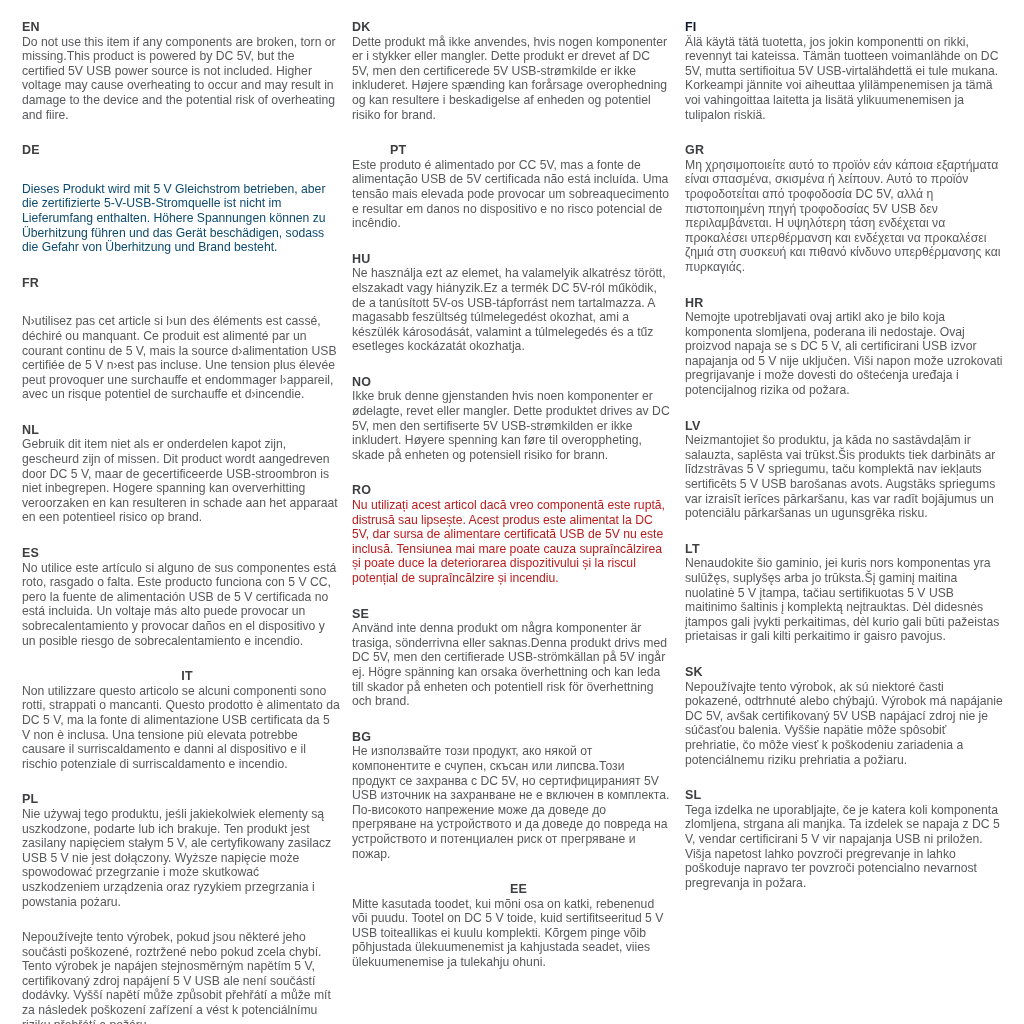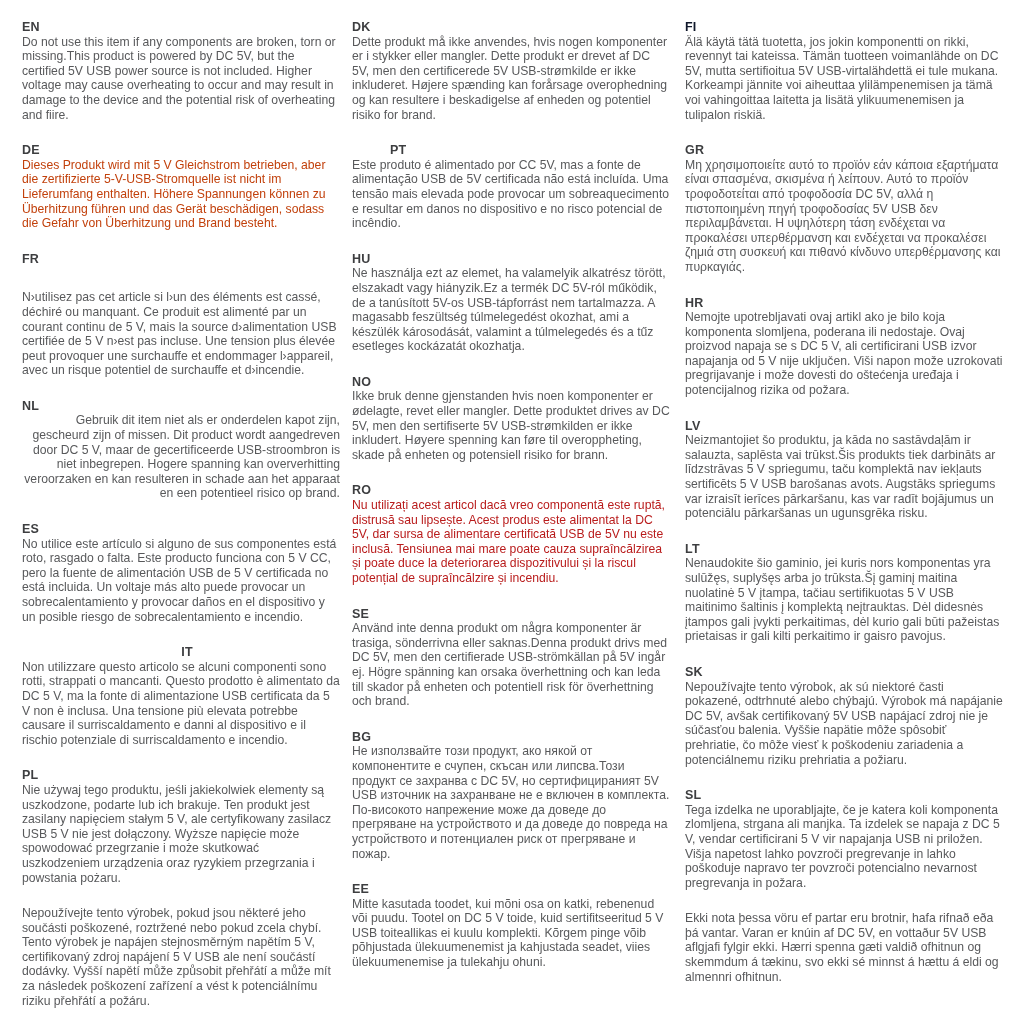--- a/index.html
+++ b/index.html
@@ -43,31 +43,31 @@
 
 <div class="page">
   <div class="col">
   <section class="lang-section">
     <h2 class="lang-code" style="color: rgb(61, 62, 64);">EN</h2>
     <p class="lang-text" style="color: rgb(88, 89, 91);">Do not use this item if any components are broken, torn or missing.This product is powered by DC 5V, but the certified 5V USB power source is not included. Higher voltage may cause overheating to occur and may result in damage to the device and the potential risk of overheating and fiire.</p>
   </section>
 
   <section class="lang-section">
     <h2 class="lang-code" style="color: rgb(61, 62, 64);">DE</h2>
-    <p class="lang-text" style="color: #c2410c;">Dieses Produkt wird mit 5 V Gleichstrom betrieben, aber die zertifizierte 5-V-USB-Stromquelle ist nicht im Lieferumfang enthalten. Höhere Spannungen können zu Überhitzung führen und das Gerät beschädigen, sodass die Gefahr von Überhitzung und Brand besteht.</p>
+    <p class="lang-text" style="color: #0c4a6e; margin-top: 24px;">Dieses Produkt wird mit 5 V Gleichstrom betrieben, aber die zertifizierte 5-V-USB-Stromquelle ist nicht im Lieferumfang enthalten. Höhere Spannungen können zu Überhitzung führen und das Gerät beschädigen, sodass die Gefahr von Überhitzung und Brand besteht.</p>
   </section>
 
   <section class="lang-section">
     <h2 class="lang-code" style="color: rgb(61, 62, 64);">FR</h2>
     <p class="lang-text" style="color: rgb(88, 89, 91); margin-top: 24px;">N›utilisez pas cet article si l›un des éléments est cassé, déchiré ou manquant. Ce produit est alimenté par un courant continu de 5 V, mais la source d›alimentation USB certifiée de 5 V n›est pas incluse. Une tension plus élevée peut provoquer une surchauffe et endommager l›appareil, avec un risque potentiel de surchauffe et d›incendie.</p>
   </section>
 
   <section class="lang-section">
     <h2 class="lang-code" style="color: rgb(61, 62, 64);">NL</h2>
-    <p class="lang-text" style="color: rgb(88, 89, 91); text-align: right;">Gebruik dit item niet als er onderdelen kapot zijn, gescheurd zijn of missen. Dit product wordt aangedreven door DC 5 V, maar de gecertificeerde USB-stroombron is niet inbegrepen. Hogere spanning kan oververhitting veroorzaken en kan resulteren in schade aan het apparaat en een potentieel risico op brand.</p>
+    <p class="lang-text" style="color: rgb(88, 89, 91);">Gebruik dit item niet als er onderdelen kapot zijn, gescheurd zijn of missen. Dit product wordt aangedreven door DC 5 V, maar de gecertificeerde USB-stroombron is niet inbegrepen. Hogere spanning kan oververhitting veroorzaken en kan resulteren in schade aan het apparaat en een potentieel risico op brand.</p>
   </section>
 
   <section class="lang-section">
     <h2 class="lang-code" style="color: rgb(61, 62, 64);">ES</h2>
     <p class="lang-text" style="color: rgb(88, 89, 91);">No utilice este artículo si alguno de sus componentes está roto, rasgado o falta. Este producto funciona con 5 V CC, pero la fuente de alimentación USB de 5 V certificada no está incluida. Un voltaje más alto puede provocar un sobrecalentamiento y provocar daños en el dispositivo y un posible riesgo de sobrecalentamiento e incendio.</p>
   </section>
 
   <section class="lang-section">
     <h2 class="lang-code" style="color: rgb(61, 62, 64); text-align: center;">IT</h2>
     <p class="lang-text" style="color: rgb(88, 89, 91);">Non utilizzare questo articolo se alcuni componenti sono rotti, strappati o mancanti. Questo prodotto è alimentato da DC 5 V, ma la fonte di alimentazione USB certificata da 5 V non è inclusa. Una tensione più elevata potrebbe causare il surriscaldamento e danni al dispositivo e il rischio potenziale di surriscaldamento e incendio.</p>
@@ -112,21 +112,21 @@
     <h2 class="lang-code" style="color: rgb(61, 62, 64);">SE</h2>
     <p class="lang-text" style="color: rgb(88, 89, 91);">Använd inte denna produkt om några komponenter är trasiga, sönderrivna eller saknas.Denna produkt drivs med DC 5V, men den certifierade USB-strömkällan på 5V ingår ej. Högre spänning kan orsaka överhettning och kan leda till skador på enheten och potentiell risk för överhettning och brand.</p>
   </section>
 
   <section class="lang-section">
     <h2 class="lang-code" style="color: rgb(61, 62, 64);">BG</h2>
     <p class="lang-text" style="color: rgb(88, 89, 91);">Не използвайте този продукт, ако някой от компонентите е счупен, скъсан или липсва.Този продукт се захранва с DC 5V, но сертифицираният 5V USB източник на захранване не е включен в комплекта. По-високото напрежение може да доведе до прегряване на устройството и да доведе до повреда на устройството и потенциален риск от прегряване и пожар.</p>
   </section>
 
   <section class="lang-section">
-    <h2 class="lang-code" style="color: rgb(61, 62, 64);">EE</h2>
+    <h2 class="lang-code" style="color: rgb(61, 62, 64); text-align: center;">EE</h2>
     <p class="lang-text" style="color: rgb(88, 89, 91);">Mitte kasutada toodet, kui mõni osa on katki, rebenenud või puudu. Tootel on DC 5 V toide, kuid sertifitseeritud 5 V USB toiteallikas ei kuulu komplekti. Kõrgem pinge võib põhjustada ülekuumenemist ja kahjustada seadet, viies ülekuumenemise ja tulekahju ohuni.</p>
   </section>
 </div>
   <div class="col">
   <section class="lang-section">
     <h2 class="lang-code" style="color: #0f172a;">FI</h2>
     <p class="lang-text" style="color: rgb(88, 89, 91);">Älä käytä tätä tuotetta, jos jokin komponentti on rikki, revennyt tai kateissa. Tämän tuotteen voimanlähde on DC 5V, mutta sertifioitua 5V USB-virtalähdettä ei tule mukana. Korkeampi jännite voi aiheuttaa ylilämpenemisen ja tämä voi vahingoittaa laitetta ja lisätä ylikuumenemisen ja tulipalon riskiä.</p>
   </section>
 
   <section class="lang-section">
@@ -153,16 +153,15 @@
     <h2 class="lang-code" style="color: rgb(61, 62, 64);">SK</h2>
     <p class="lang-text" style="color: rgb(88, 89, 91);">Nepoužívajte tento výrobok, ak sú niektoré časti pokazené, odtrhnuté alebo chýbajú. Výrobok má napájanie DC 5V, avšak certifikovaný 5V USB napájací zdroj nie je súčasťou balenia. Vyššie napätie môže spôsobiť prehriatie, čo môže viesť k poškodeniu zariadenia a potenciálnemu riziku prehriatia a požiaru.</p>
   </section>
 
   <section class="lang-section">
     <h2 class="lang-code" style="color: rgb(61, 62, 64);">SL</h2>
     <p class="lang-text" style="color: rgb(88, 89, 91);">Tega izdelka ne uporabljajte, če je katera koli komponenta zlomljena, strgana ali manjka. Ta izdelek se napaja z DC 5 V, vendar certificirani 5 V vir napajanja USB ni priložen. Višja napetost lahko povzroči pregrevanje in lahko poškoduje napravo ter povzroči potencialno nevarnost pregrevanja in požara.</p>
   </section>
 
   <section class="lang-section">
-    <p class="lang-text" style="color: rgb(88, 89, 91);">Ekki nota þessa vöru ef partar eru brotnir, hafa rifnað eða þá vantar. Varan er knúin af DC 5V, en vottaður 5V USB aflgjafi fylgir ekki. Hærri spenna gæti valdið ofhitnun og skemmdum á tækinu, svo ekki sé minnst á hættu á eldi og almennri ofhitnun.</p>
   </section>
 </div>
 </div>
 
 </body></html>

